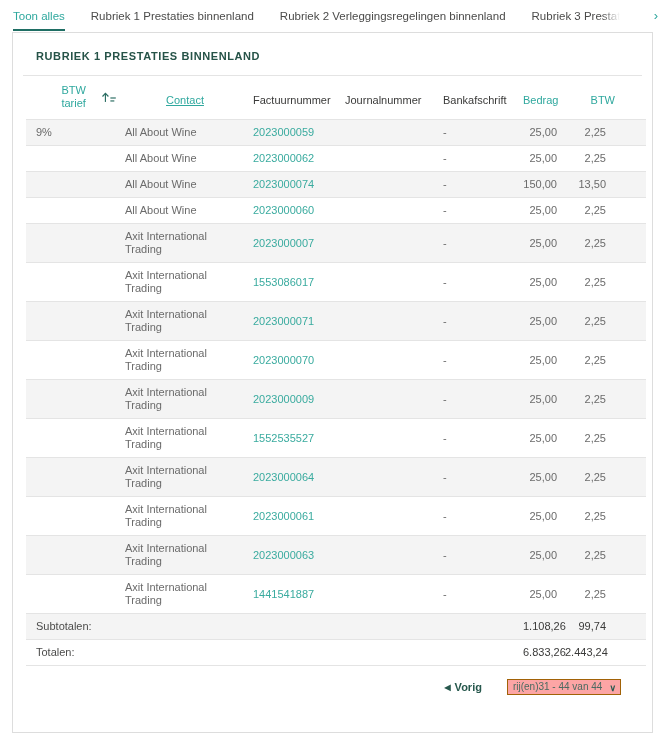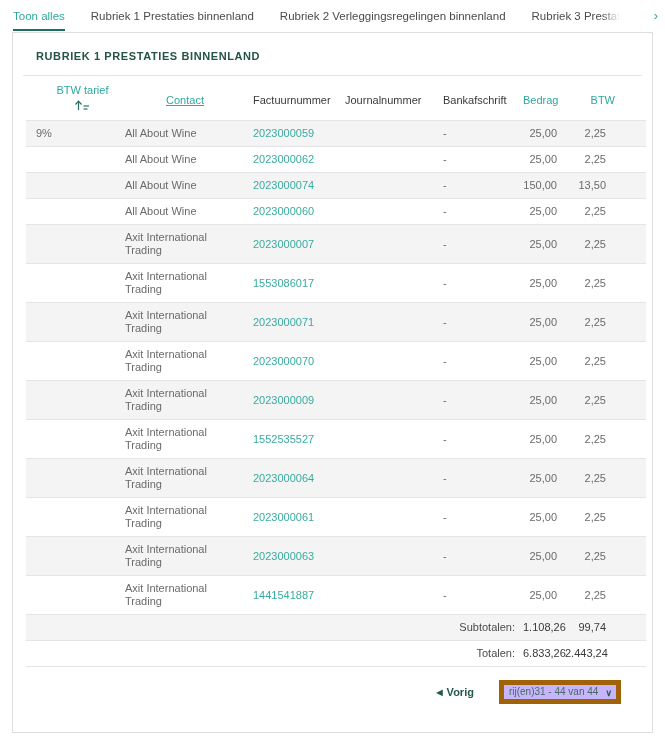--- a/index.html
+++ b/index.html
@@ -61,38 +61,38 @@
   th.c1h { text-align: center; padding-top: 8px; }
   th.c2h { text-align: center; text-decoration: underline; }
   td { color: var(--gray); }
   td.c1 { padding-left: 10px; }
   td.c2 { padding-right: 16px; }
   th.num, td.num { text-align: right; }
   th.last { padding-right: 31px; }
   td.last { padding-right: 40px; }
   tr.shade td { background: var(--shade); }
   a.inv-link { color: var(--link); text-decoration: none; cursor: pointer; }
-  .sort-wrap { display: inline-flex; flex-direction: column; align-items: center; gap: 2px; margin-left: 18px; }
+  .sort-wrap { display: inline-flex; flex-direction: row; align-items: center; gap: 2px; margin-left: 18px; }
   .sort-icon { display: block; margin-top: 1px; }
-  td.sum-label { padding-left: 10px; color: #4c4c4b; text-align: right; }
+  td.sum-label { padding-left: 10px; color: #4c4c4b; }
   td.sum-val { color: var(--dark); font-weight: normal; }
 
   
   .pager {
     display: flex; justify-content: flex-end; align-items: center;
     gap: 25px; margin: 13px 31px 0 0;
   }
   .prev-btn {
     display: inline-flex; align-items: center; gap: 4px; cursor: pointer;
     color: var(--footer); font-weight: bold; font-size: 11px;
   }
   .prev-btn .tri { font-size: 8px; line-height: 11px; }
   .range-select {
     display: inline-flex; align-items: flex-end; gap: 7px; cursor: pointer;
-    border: 5px solid #a16207; padding: 1px 4px 1px 5px; background: #c4b5fd;
+    border: 1px solid #a16207; padding: 1px 4px 1px 5px; background: #fca5a5;
   }
   .range-select .range-text { font-size: 10px; color: #4a6a61; line-height: 12px; }
   .range-select .chev { font-size: 9px; font-weight: bold; color: #2c5a50; line-height: 10px; }
 </style>
 </head>
 <body>
 
 <div class="tabs">
   <div class="tab active">Toon alles</div>
   <div class="tab">Rubriek 1 Prestaties binnenland</div>

